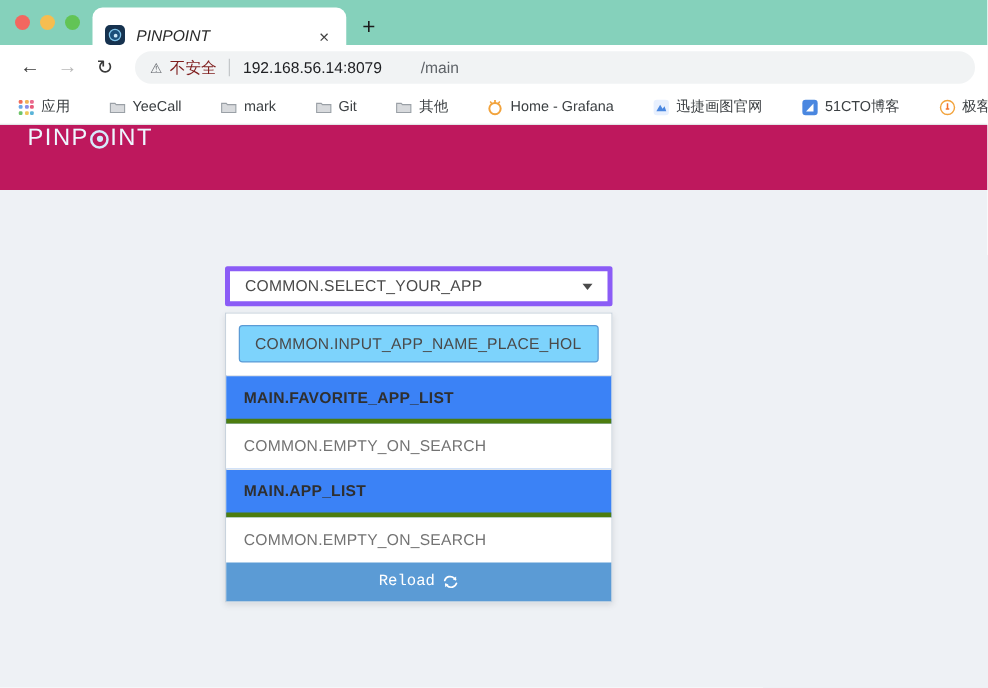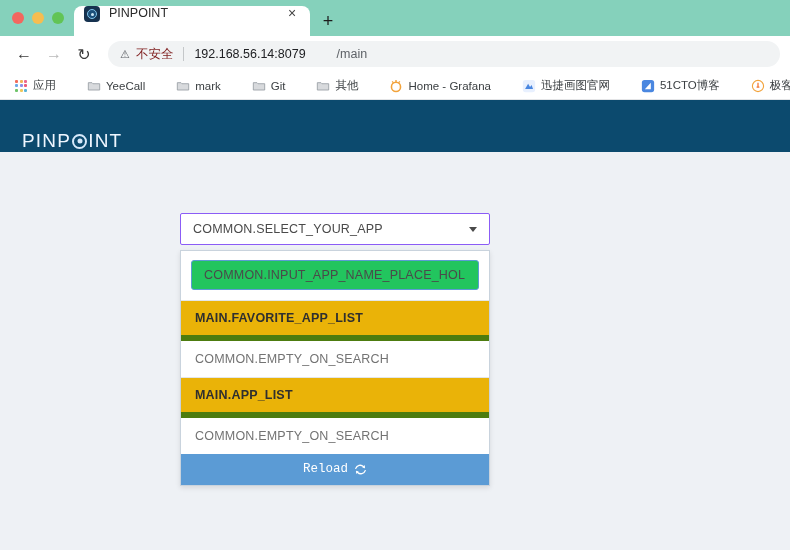--- a/index.html
+++ b/index.html
@@ -28,28 +28,29 @@
     height: 36px;
     padding: 0 10px 0 2px;
   }
   .dot { width: 12px; height: 12px; border-radius: 50%; }
   .dot.red { background: #f2675f; }
   .dot.yellow { background: #f6bd50; }
   .dot.green { background: #62c455; }
 
   .tab {
     height: 30px;
-    width: 236px;
+    width: 203px;
     background: #ffffff;
     border-radius: 8px 8px 0 0;
     display: flex;
-    align-items: flex-start;
+    align-items: flex-end;
     padding: 0 10px;
     gap: 9px;
     position: relative;
+    font-style: italic;
   }
   .favicon {
     width: 16px; height: 16px;
     border-radius: 4px;
     background: #16324f;
     display: flex; align-items: center; justify-content: center;
     flex: none;
   }
   .favicon .ring {
     width: 10px; height: 10px; border-radius: 50%;
@@ -140,23 +141,23 @@
   .apps-grid i { display: block; width: 3px; height: 3px; border-radius: 1px; }
 
   
   .page {
     position: relative;
     height: 100%;
     background: #eef1f5;
   }
   .pp-header {
     height: 52px;
-    background: #0c4a6e;
-    display: flex;
-    align-items: flex-end;
+    background: #be185d;
+    display: flex;
+    align-items: flex-start;
     padding-left: 22px;
     gap: 28px;
     position: relative;
   }
   .pp-logo {
     font-size: 19px;
     letter-spacing: 1.2px;
     color: #eef6ff;
     font-family: "Liberation Sans", sans-serif;
     display: flex; align-items: center; gap: 0px;
@@ -184,21 +185,21 @@
   
   .app-select-wrap {
     position: absolute;
     left: 180px; top: 113px;
     width: 310px;
     z-index: 20;
   }
   .app-select {
     height: 32px;
     background: #ffffff;
-    border: 1px solid #8b5cf6;
+    border: 4px solid #8b5cf6;
     border-radius: 2px;
     display: flex;
     align-items: center;
     justify-content: space-between;
     padding: 0 12px;
   }
   .app-select .label {
     font-size: 12.5px; color: #4a4a4a; letter-spacing: .2px;
   }
   .chev {
@@ -219,27 +220,27 @@
     width: 100%;
     height: 30px;
     border: 1px solid #5b9bd5;
     border-radius: 3px;
     padding: 0 12px;
     font-size: 12.5px;
     color: #4a4a4a;
     font-family: "Liberation Sans", sans-serif;
     outline: none;
     letter-spacing: .2px;
-    background: #22c55e;
+    background: #7dd3fc;
   }
   .dd-search::placeholder { color: #4a4a4a; }
   .dd-group {
-    background: #eab308;
+    background: #3b82f6;
     border-top: 1px solid #e2e6ea;
-    border-bottom: 6px solid #4d7c0f;
+    border-bottom: 4px solid #4d7c0f;
     padding: 10px 14px;
     font-size: 12.5px;
     font-weight: bold;
     color: #2f2f2f;
     letter-spacing: .2px;
   }
   .dd-item {
     background: #ffffff;
     padding: 11px 14px;
     font-size: 12.5px;

